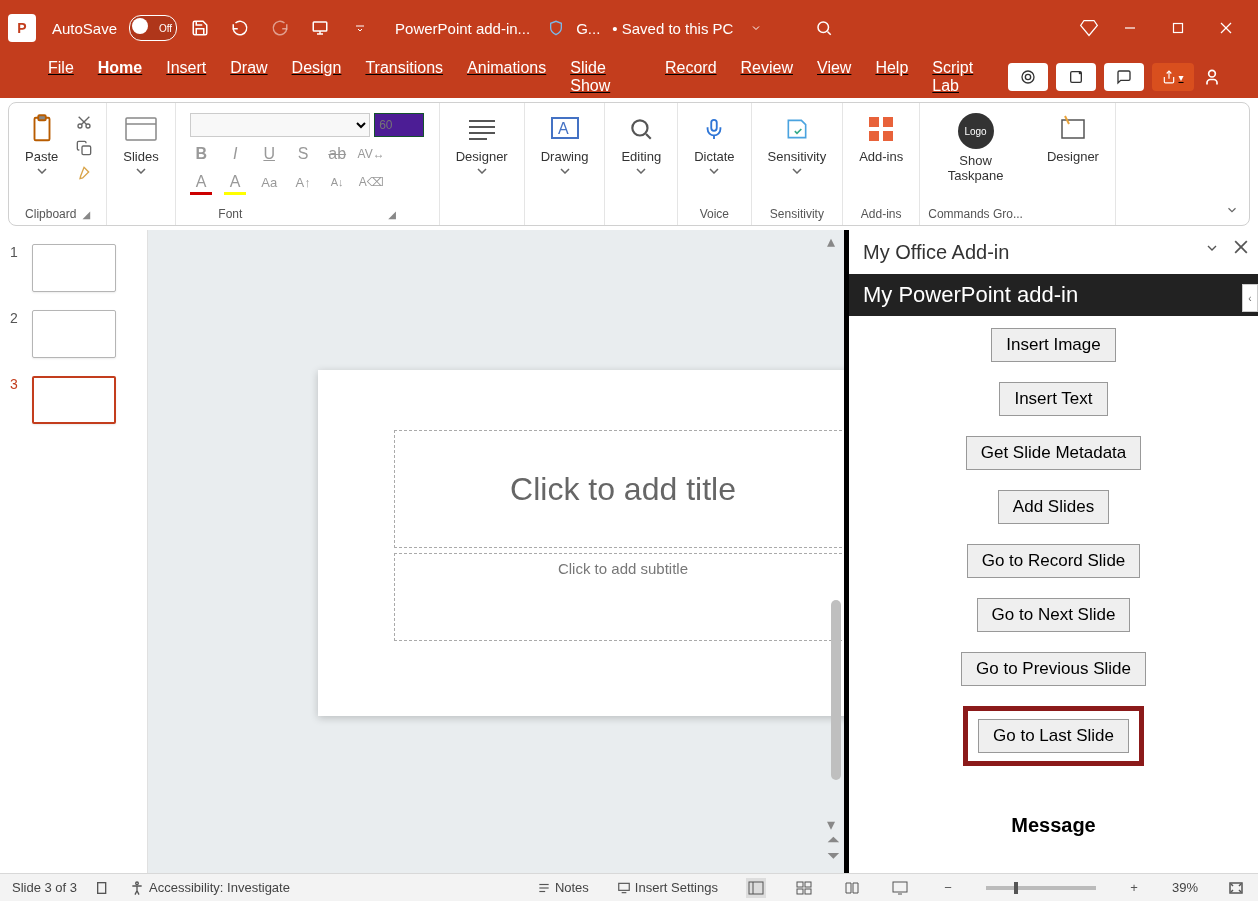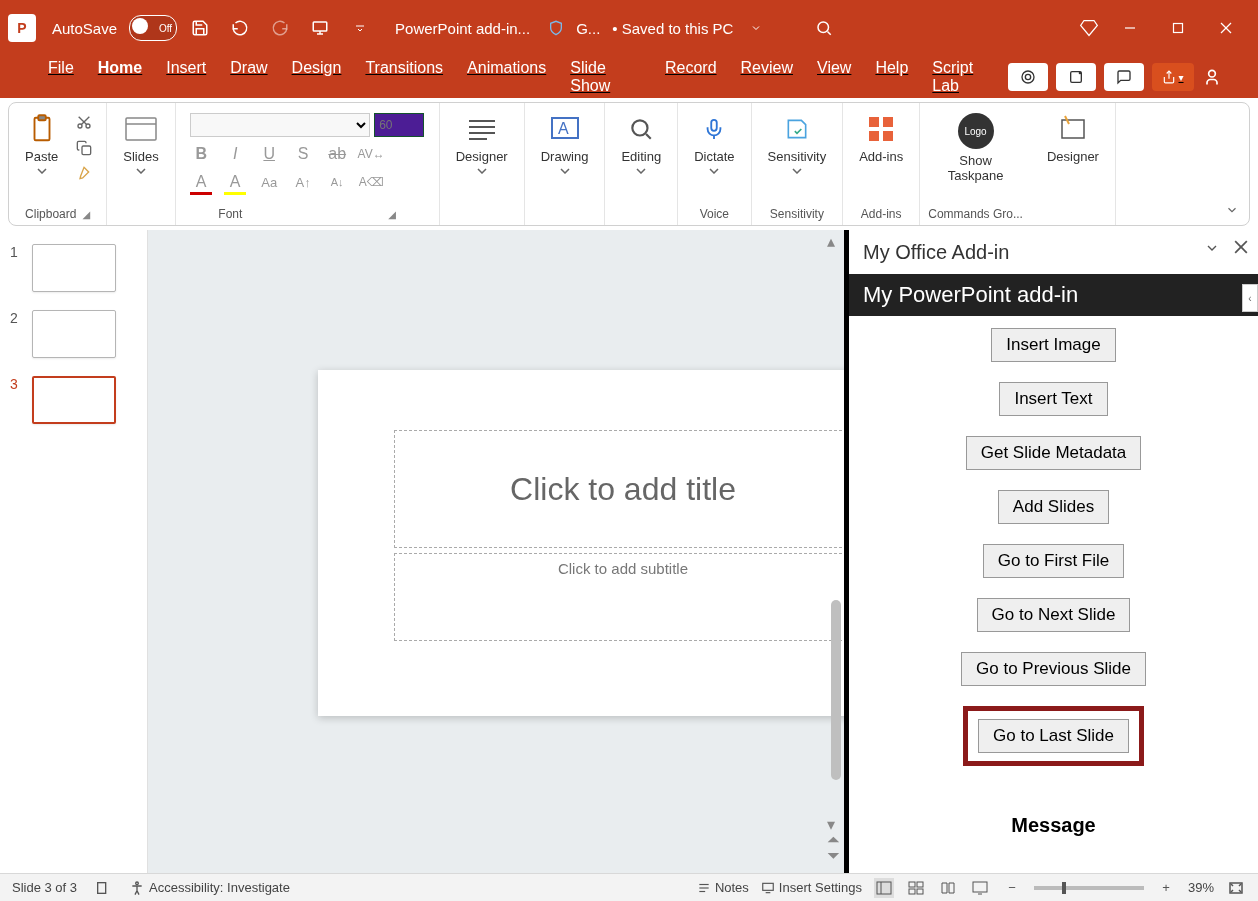--- a/index.html
+++ b/index.html
@@ -71,21 +71,21 @@
 .tp-head-icons { position: absolute; top: 10px; right: 10px; display: flex; gap: 14px; color: #555; }
 .tp-title { background: #222; color: #fff; font-size: 22px; padding: 8px 14px; margin: 0; }
 .tp-collapse { position: absolute; right: 0; top: 54px; width: 16px; height: 28px; border: 1px solid #ccc; background: #fff; display: flex; align-items: center; justify-content: center; font-size: 10px; color: #666; cursor: pointer; }
 .tp-body { flex: 1; padding: 12px 0; display: flex; flex-direction: column; align-items: center; gap: 20px; overflow: auto; }
 .tp-btn { background: #efefef; border: 1px solid #999; padding: 6px 14px; font-size: 17px; cursor: pointer; }
 .tp-highlight { border: 5px solid #8b1a1a; padding: 8px 10px; }
 .tp-msg { font-size: 20px; font-weight: 700; margin-top: 28px; }
 
 
 .statusbar { height: 28px; background: #f3f3f3; border-top: 1px solid #d8d8d8; display: flex; align-items: center; padding: 0 12px; font-size: 13px; color: #444; gap: 16px; }
-.sb-right { margin-left: auto; display: flex; align-items: center; gap: 12px; }
+.sb-right { margin-left: auto; display: flex; align-items: center; gap: 28px; }
 .sb-icon { width: 20px; height: 20px; display: flex; align-items: center; justify-content: center; cursor: pointer; color: #555; }
 .zoom-slider { width: 110px; height: 4px; background: #bbb; position: relative; }
 .zoom-knob { position: absolute; left: 28px; top: -4px; width: 4px; height: 12px; background: #555; }
 
 svg { display: block; }
 </style>
 </head>
 <body>
 
 <div class="titlebar">
@@ -521,21 +521,21 @@
           </span>
       </div>
     </div>
     <div class="tp-title">My PowerPoint add-in</div>
     <div class="tp-collapse">‹</div>
     <div class="tp-body" id="tp-body-host">
     <button class="tp-btn">Insert Image</button>
         <button class="tp-btn">Insert Text</button>
         <button class="tp-btn">Get Slide Metadata</button>
         <button class="tp-btn">Add Slides</button>
-        <button class="tp-btn">Go to First File</button>
+        <button class="tp-btn">Go to Record Slide</button>
         <button class="tp-btn">Go to Next Slide</button>
         <button class="tp-btn">Go to Previous Slide</button>
         <div class="tp-highlight"><button class="tp-btn">Go to Last Slide</button></div>
         <div class="tp-msg">Message</div>
       </div>
   </div>
 </div>
 
 <div class="statusbar">
   <span>Slide 3 of 3</span>

